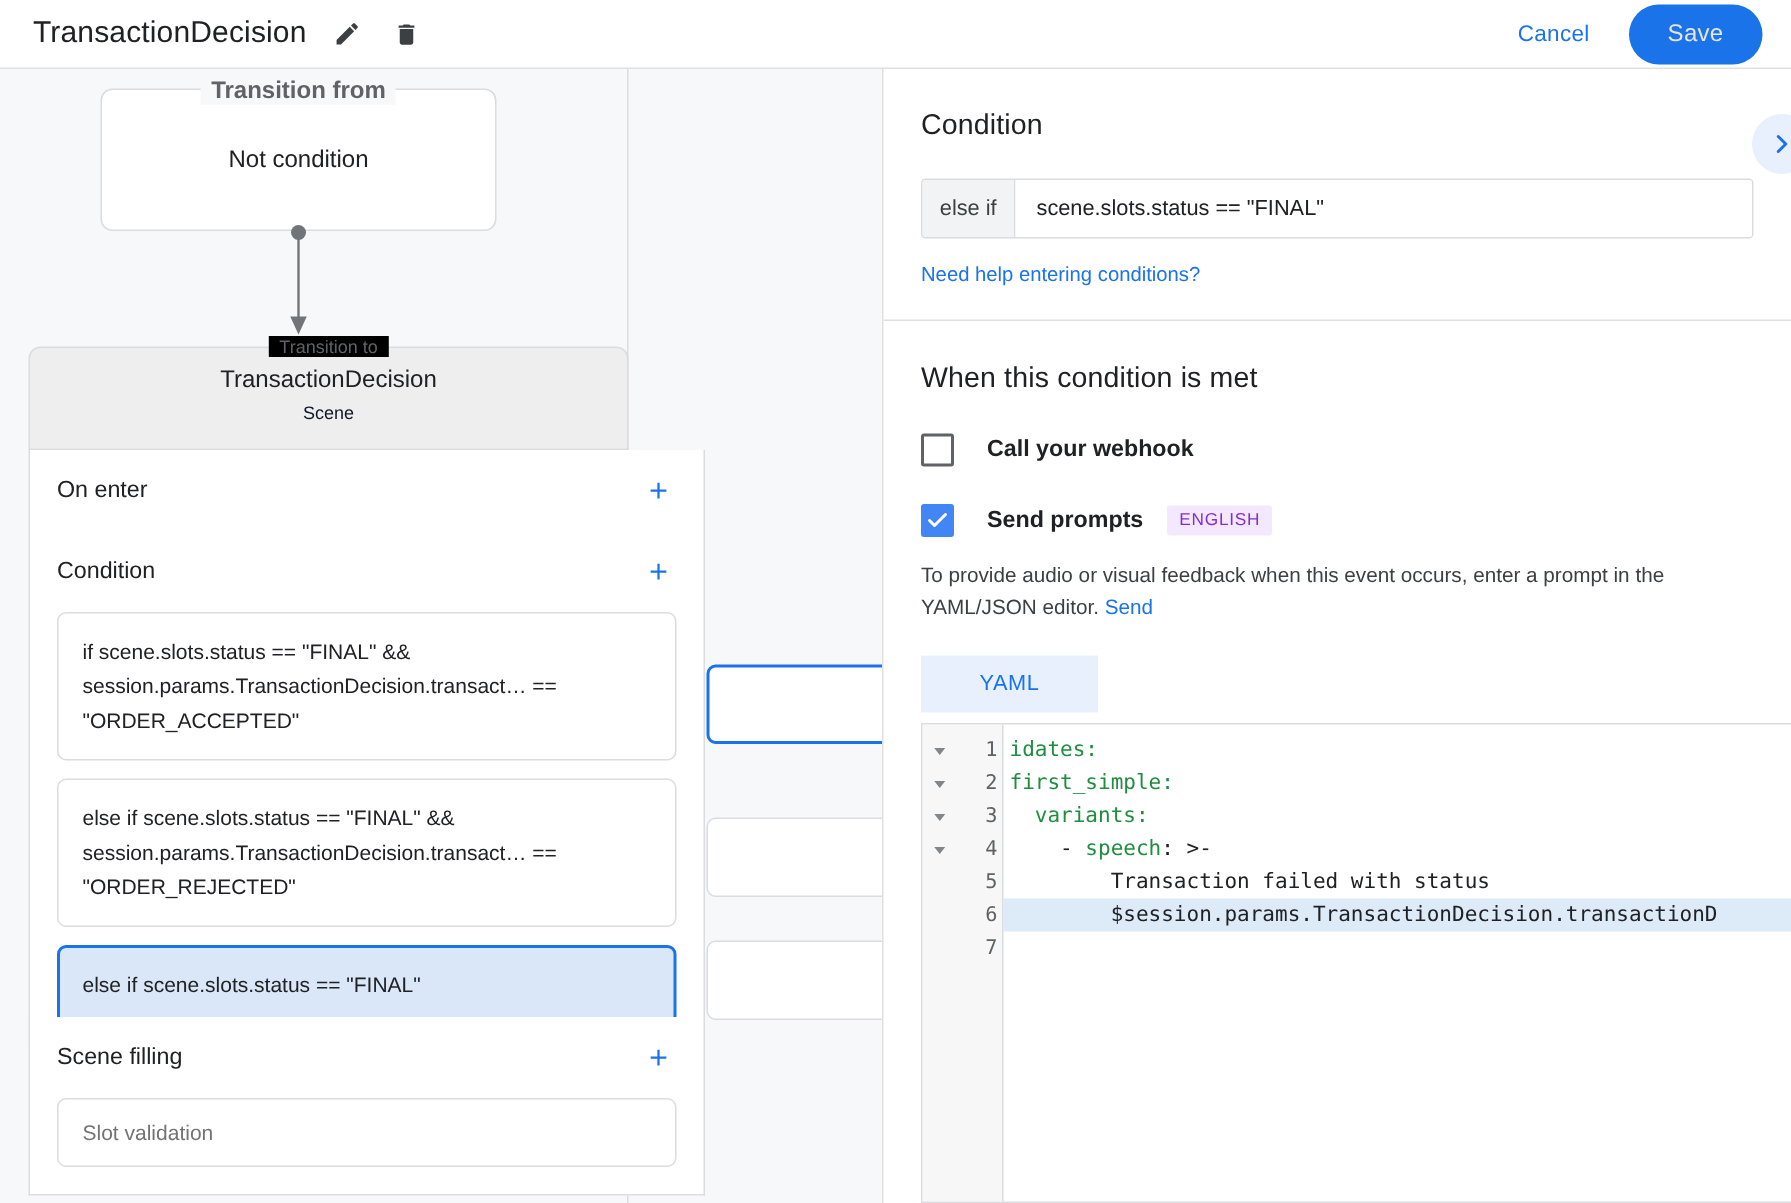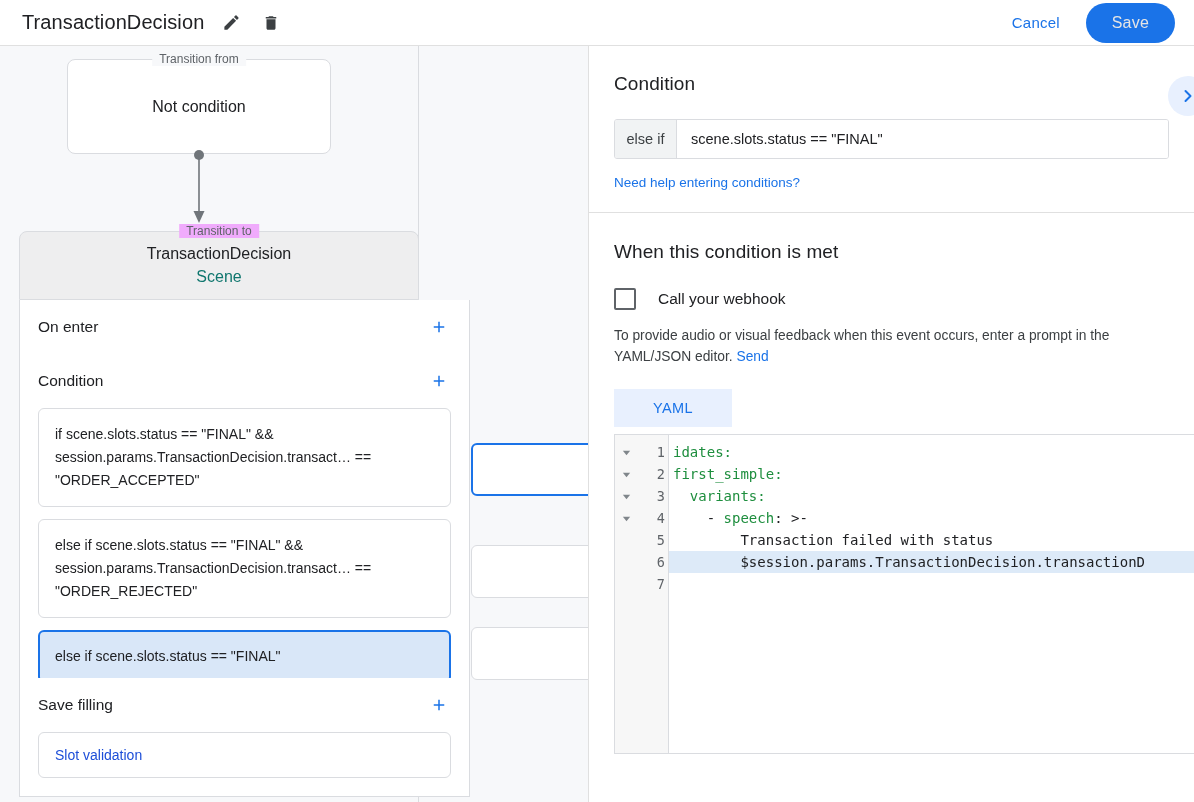--- a/index.html
+++ b/index.html
@@ -50,41 +50,42 @@
     background: #dadce0;
   }
 
   
   .tfrom {
     position: absolute; left: 67px; top: 13px; width: 264px; height: 95px;
     border: 1px solid #dadce0; border-radius: 8px; background: #fff;
   }
   .tfrom-legend {
     position: absolute; left: 50%; top: -8px; transform: translateX(-50%);
-    background: #f7f8fa; padding: 0 7px; font-size: 12px; color: #5f6368;
+    background: #f7f8fa; padding: 0 7px; font-size: 16px; color: #5f6368;
     white-space: nowrap;
+    font-weight: bold;
   }
   .tfrom-body {
     display: flex; align-items: center; justify-content: center;
     height: 100%; font-size: 16px; color: #202124;
   }
   .connector { position: absolute; left: 0; top: 0; width: 588px; height: 756px;
                pointer-events: none; }
 
   .tto {
     position: absolute; left: 19px; top: 185px; width: 400px; height: 69px;
     border: 1px solid #dadce0; border-radius: 8px 8px 0 0; background: #eeeeef;
   }
   .tto-legend {
     position: absolute; left: 50%; top: -8px; transform: translateX(-50%);
-    background: #f0abfc; padding: 0 7px; font-size: 12px; color: #5f6368;
+    background: #000000; padding: 0 7px; font-size: 12px; color: #5f6368;
     white-space: nowrap;
   }
   .tto-title { text-align: center; font-size: 16px; color: #202124; margin-top: 13px; }
-  .tto-sub { text-align: center; font-size: 16px; color: #0f766e; margin-top: 5px; }
+  .tto-sub { text-align: center; font-size: 12px; color: #0f172a; margin-top: 5px; }
 
   .panel-card {
     position: absolute; left: 19px; width: 451px;
     background: #fff; border: 1px solid #dadce0; border-top: none;
   }
   .sec-head {
     display: flex; align-items: center; justify-content: space-between;
     padding: 0 18px; height: 54px;
   }
   .sec-title { font-size: 15.5px; color: #202124; }
@@ -93,21 +94,21 @@
     width: 24px; height: 24px; display: flex; align-items: center; justify-content: center;
   }
   .cond-item {
     margin: 0 18px 12px 18px; border: 1px solid #dadce0; border-radius: 6px;
     background: #fff; padding: 14px 16px;
     font-size: 14px; color: #202124; line-height: 23px;
   }
   .cond-item.selected { background: #d9e7f8; border: 2px solid #1a73e8; padding: 13px 15px; }
   .slot-item {
     margin: 0 18px 0 18px; border: 1px solid #dadce0; border-radius: 6px;
-    background: #fff; padding: 14px 16px; font-size: 14px; color: #1d4ed8;
+    background: #fff; padding: 14px 16px; font-size: 14px; color: #737373;
   }
 
   
   .tgt {
     position: absolute; left: 471px; width: 140px; height: 53px;
     border: 1px solid #dadce0; border-radius: 6px; background: #fff;
   }
   .tgt.active { border: 2px solid #1a73e8; }
 
   
@@ -146,21 +147,21 @@
   .ckrow { display: flex; align-items: center; margin-top: 25px; }
   .cbox {
     width: 22px; height: 22px; border: 2px solid #5f6368; border-radius: 2px;
     background: #fff; cursor: pointer; flex: none;
   }
   .cbox.checked {
     background: #4285f4; border-color: #4285f4;
     display: flex; align-items: center; justify-content: center;
   }
   .cklabel { font-size: 15.5px; color: #202124; margin-left: 22px; font-weight: bold; }
-  .cklabel.plain { font-weight: normal; }
+  .cklabel.plain { font-weight: bold; }
   .badge {
     margin-left: 16px; background: #f3e8fd; color: #8430ce;
     font-size: 11.5px; letter-spacing: .5px; padding: 4px 8px; border-radius: 2px;
   }
   .desc { font-size: 13.8px; color: #3c4043; line-height: 21px; margin-top: 15px; max-width: 560px; }
   .desc a { color: #1a73e8; text-decoration: none; cursor: pointer; }
 
   .tabs { display: flex; margin-top: 22px; }
   .tab {
     font-size: 14.5px; color: #5f6368; padding: 11px 0; width: 118px;
@@ -259,21 +260,21 @@
             </svg>
         </button>
       </div>
       <div class="cond-item">if scene.slots.status == "FINAL" &amp;&amp; session.params.TransactionDecision.transact… == "ORDER_ACCEPTED"</div>
       <div class="cond-item">else if scene.slots.status == "FINAL" &amp;&amp; session.params.TransactionDecision.transact… == "ORDER_REJECTED"</div>
       <div class="cond-item selected" style="margin-bottom:0;">else if scene.slots.status == "FINAL"</div>
     </div>
 
     <div class="panel-card" style="top:632px;padding-bottom:18px;">
       <div class="sec-head">
-        <div class="sec-title">Save filling</div>
+        <div class="sec-title">Scene filling</div>
         <button class="plus-btn">
           <svg width="18" height="18" viewBox="0 0 24 24">
               <path d="M19 13h-6v6h-2v-6H5v-2h6V5h2v6h6v2z" fill="#1a73e8"></path>
             </svg>
         </button>
       </div>
       <div class="slot-item">Slot validation</div>
     </div>
 
     <div class="tgt active" style="top:397px;"></div>
@@ -301,20 +302,29 @@
     <div class="rdivider"></div>
 
     <div class="rsec">
       <div class="whead">When this condition is met</div>
 
       <div class="ckrow">
         <div class="cbox"></div>
         <div class="cklabel plain">Call your webhook</div>
       </div>
 
+      <div class="ckrow">
+        <div class="cbox checked">
+          <svg width="16" height="16" viewBox="0 0 24 24" fill="none" stroke="#fff" stroke-width="3" stroke-linecap="round" stroke-linejoin="round">
+              <polyline points="20 6 9 17 4 12"></polyline>
+            </svg>
+        </div>
+        <div class="cklabel">Send prompts</div>
+        <div class="badge">ENGLISH</div>
+      </div>
 
       <div class="desc"><span>To provide audio or visual feedback when this event occurs, enter a prompt in the YAML/JSON editor. </span><a>Send</a></div>
 
       <div class="tabs">
         <button class="tab active">YAML</button>
       </div>
     </div>
 
     <div class="rsec" style="padding-right:0;">
       <div class="editor">

